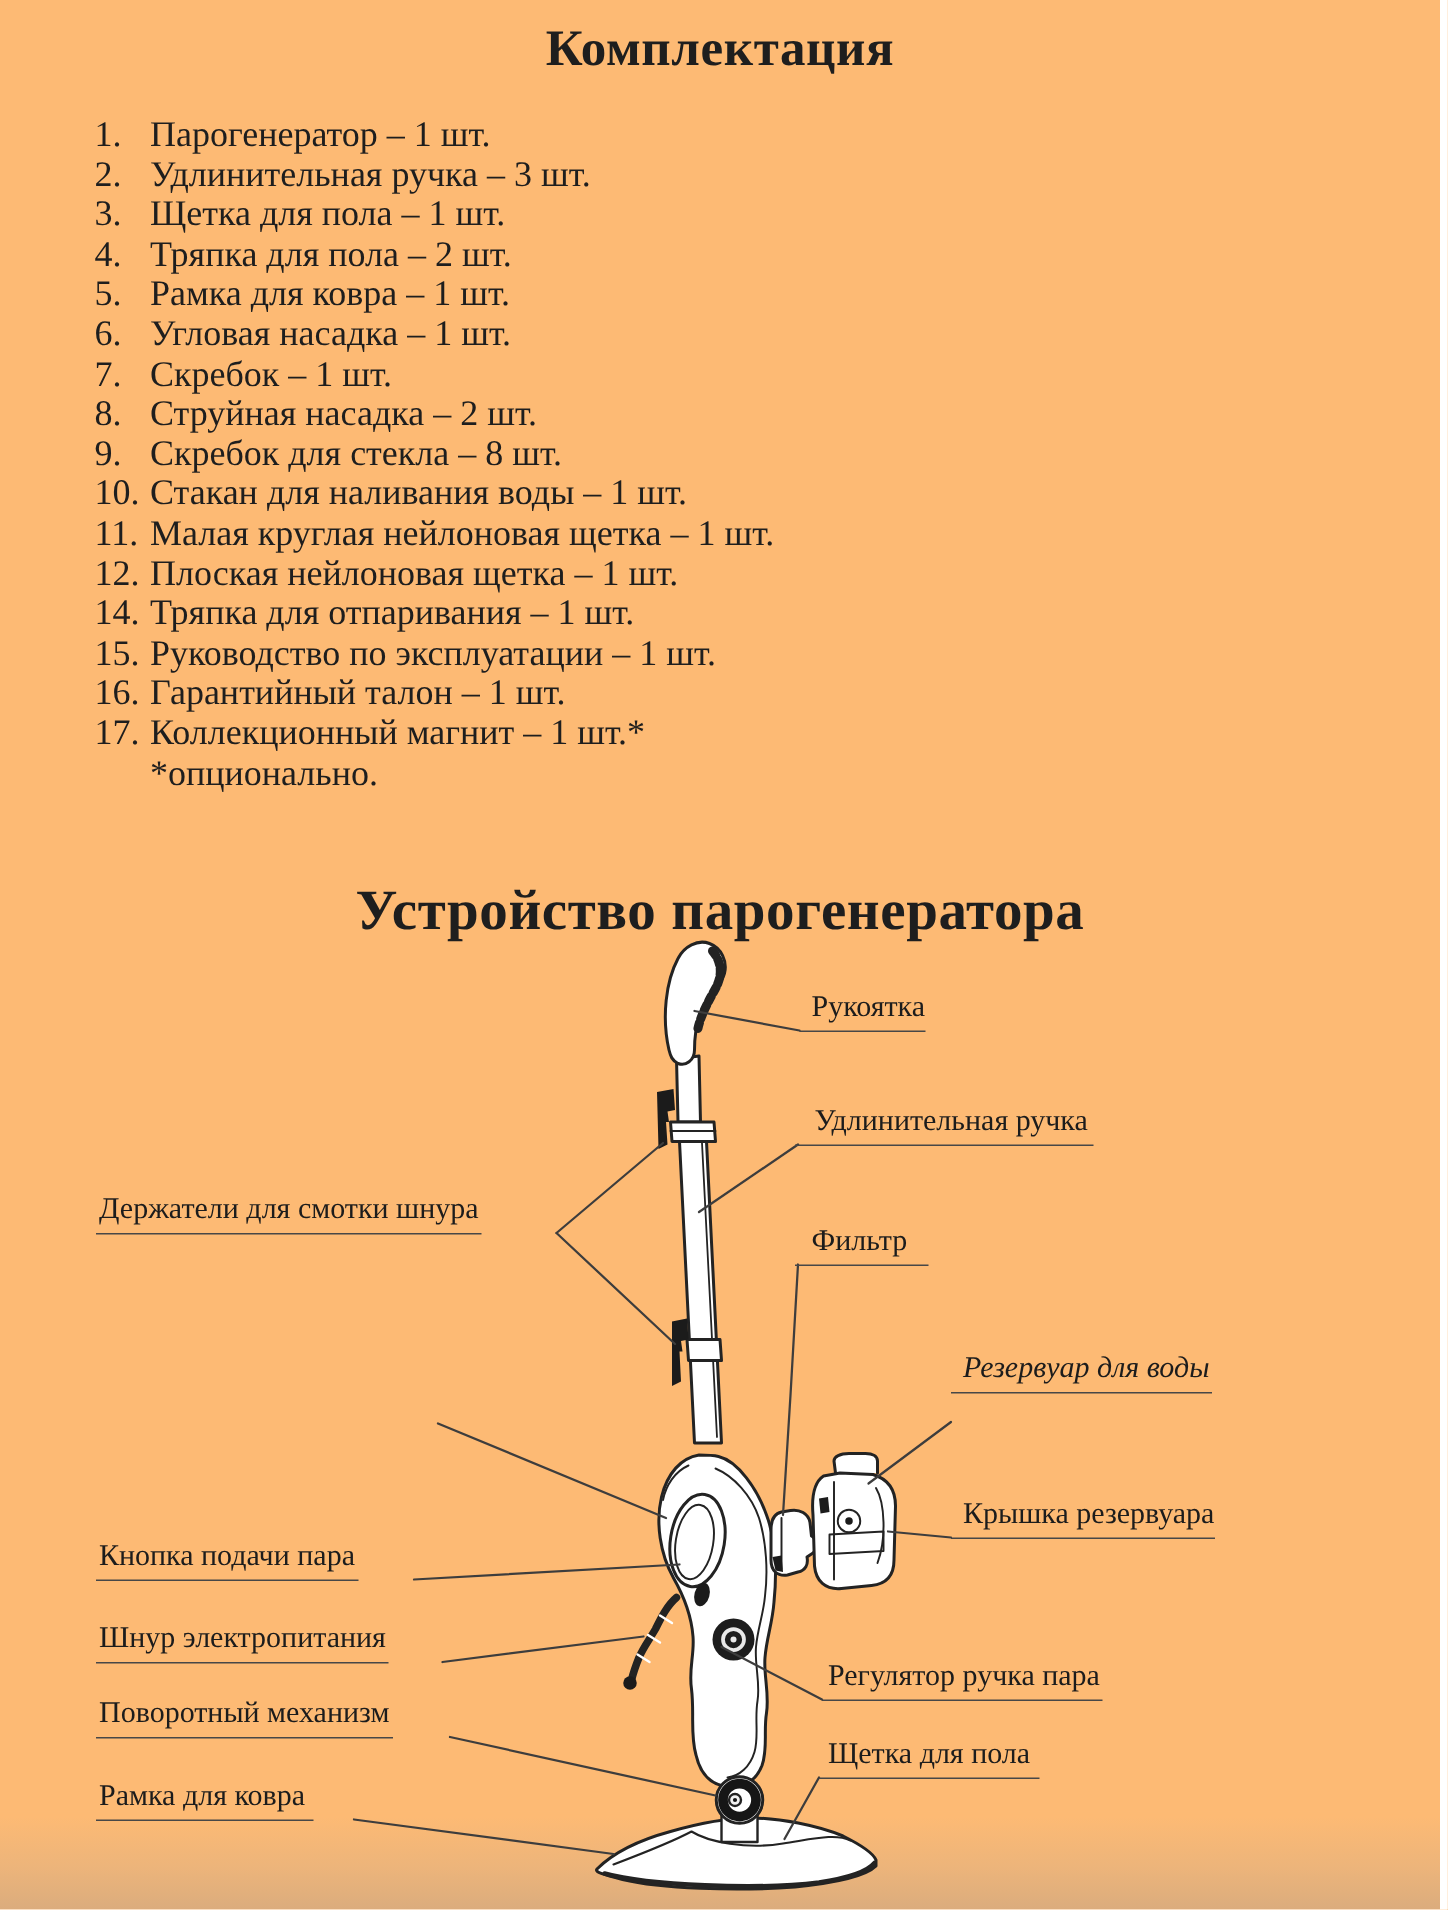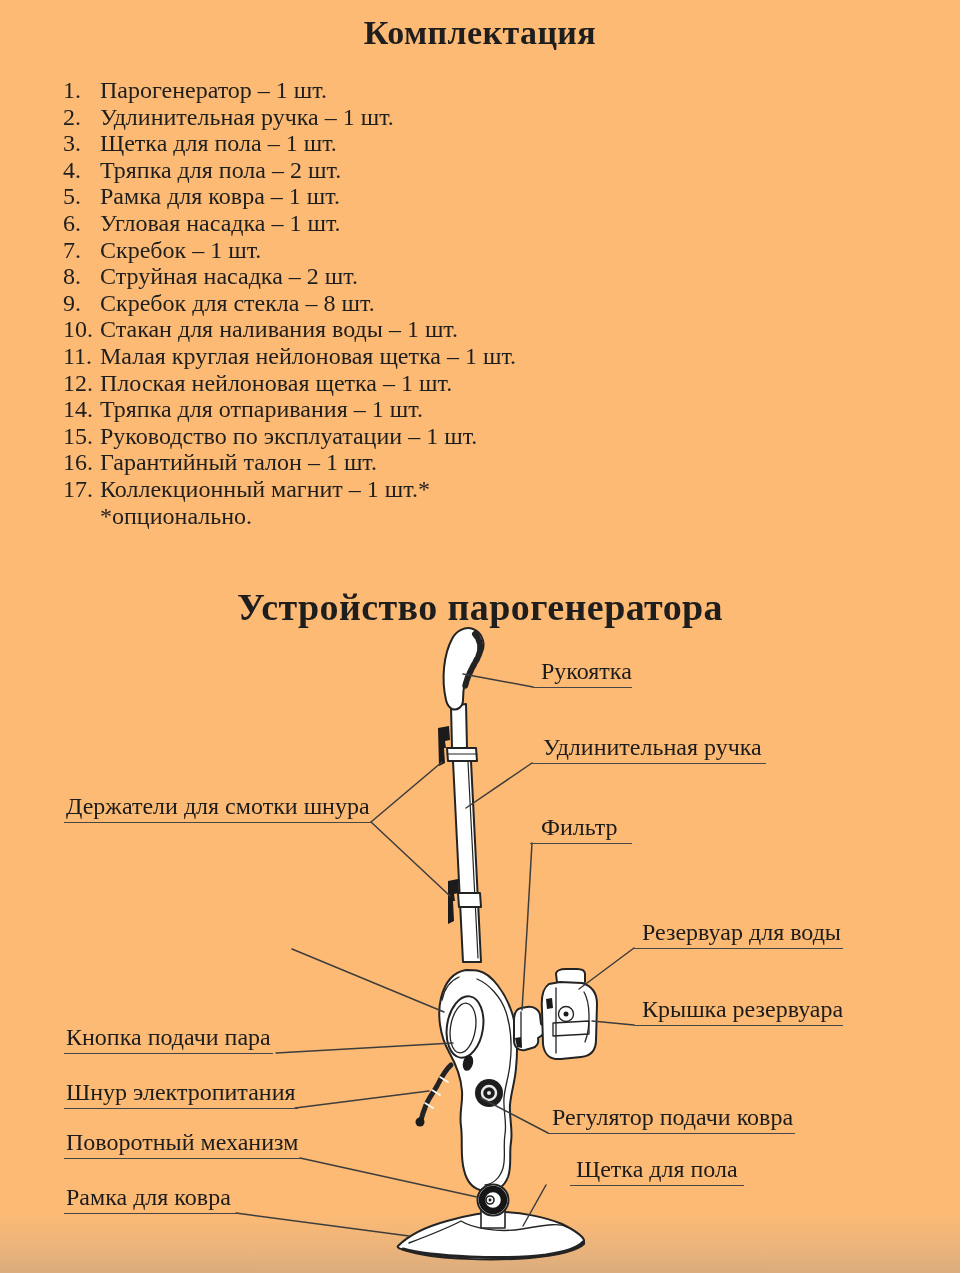--- a/index.html
+++ b/index.html
@@ -16,41 +16,41 @@
     font-weight:bold;letter-spacing:0.4px;
   }
   .title-kit{top:14px;font-size:34px;}
   .title-device{top:585px;font-size:38px;text-align:center;}
   .kit-list{position:absolute;left:63px;top:77px;font-size:24px;}
   .kit-row{display:flex;line-height:26.6px;white-space:nowrap;}
   .kit-num{width:37px;flex:0 0 37px;}
   .kit-txt{flex:1 1 auto;}
   .diagram-svg{position:absolute;left:0;top:0;width:965px;height:1273px;}
   .lbl{
-    position:absolute;font-size:24px;line-height:25px;white-space:nowrap;
+    position:absolute;font-size:20px;line-height:25px;white-space:nowrap;
     border-bottom:1.6px solid #474747;color:#1c1c1c;
   }
 </style>
 </head>
 <body>
 
 <div class="page">
 
   <div class="bottom-shade"></div>
 
   <div class="page-title title-kit">Комплектация</div>
 
   <div class="kit-list">
     <div class="kit-row">
         <span class="kit-num">1.</span>
         <span class="kit-txt">Парогенератор – 1 шт.</span>
       </div>
     <div class="kit-row">
         <span class="kit-num">2.</span>
-        <span class="kit-txt">Удлинительная ручка – 1 шт.</span>
+        <span class="kit-txt">Удлинительная ручка – 3 шт.</span>
       </div>
     <div class="kit-row">
         <span class="kit-num">3.</span>
         <span class="kit-txt">Щетка для пола – 1 шт.</span>
       </div>
     <div class="kit-row">
         <span class="kit-num">4.</span>
         <span class="kit-txt">Тряпка для пола – 2 шт.</span>
       </div>
     <div class="kit-row">
@@ -187,18 +187,18 @@
   </svg>
 
   <div class="lbl" style="left:533px;top:659px;padding:0 0 3px 8px;">Рукоятка</div>
   <div class="lbl" style="left:530px;top:735px;padding:0 4px 3px 13px;">Удлинительная ручка</div>
   <div class="lbl" style="left:530px;top:815px;padding:0 14px 3px 11px;">Фильтр</div>
   <div class="lbl" style="left:64px;top:794px;padding:0 2px 3px 2px;">Держатели для смотки шнура</div>
   <div class="lbl" style="left:64px;top:1080px;padding:0 2px 3px 2px;">Шнур электропитания</div>
   <div class="lbl" style="left:64px;top:1025px;padding:0 2px 3px 2px;">Кнопка подачи пара</div>
   <div class="lbl" style="left:64px;top:1130px;padding:0 2px 3px 2px;">Поворотный механизм</div>
   <div class="lbl" style="left:64px;top:1185px;padding:0 6px 3px 2px;">Рамка для ковра</div>
-  <div class="lbl" style="left:634px;top:920px;padding:0 2px 3px 8px;">Резервуар для воды</div>
+  <div class="lbl" style="left:634px;top:900px;padding:0 2px 3px 8px;font-style:italic;">Резервуар для воды</div>
   <div class="lbl" style="left:634px;top:997px;padding:0 0 3px 8px;">Крышка резервуара</div>
-  <div class="lbl" style="left:548px;top:1105px;padding:0 2px 3px 4px;">Регулятор подачи ковра</div>
-  <div class="lbl" style="left:546px;top:1157px;padding:0 6px 3px 6px;margin-left:24px;">Щетка для пола</div>
+  <div class="lbl" style="left:548px;top:1105px;padding:0 2px 3px 4px;">Регулятор ручка пара</div>
+  <div class="lbl" style="left:546px;top:1157px;padding:0 6px 3px 6px;">Щетка для пола</div>
 
 </div>
 
 </body></html>

